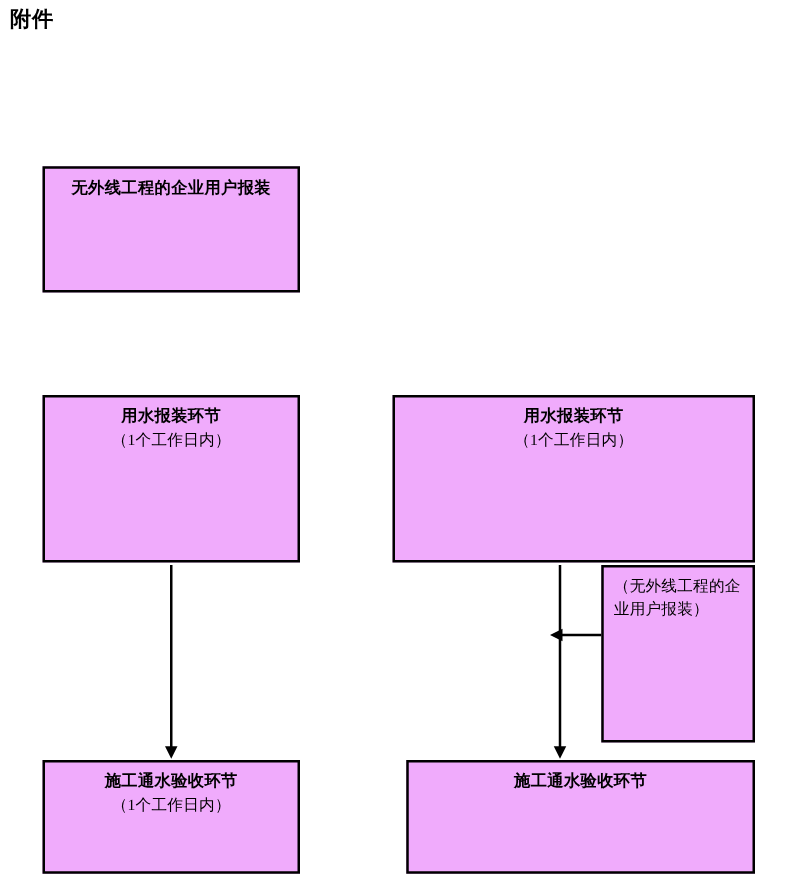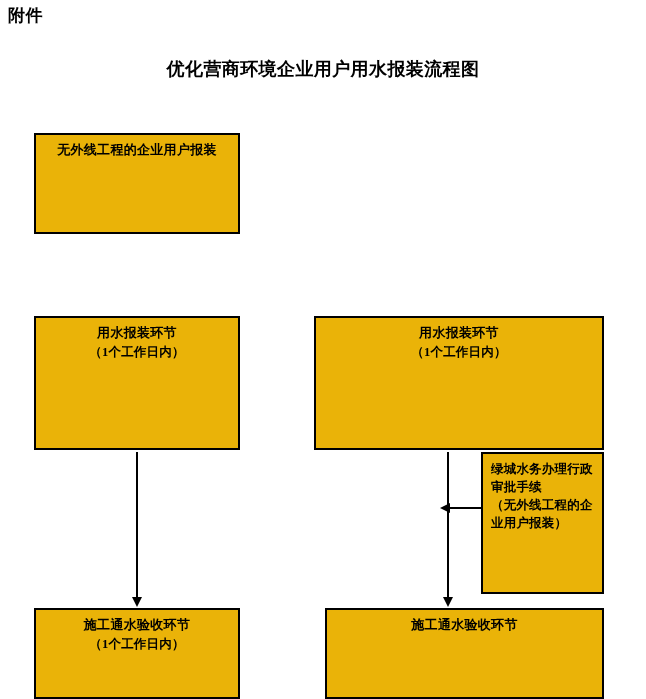--- a/index.html
+++ b/index.html
@@ -38,34 +38,34 @@
     text-align: center;
     font-size: 18px;
     font-weight: bold;
     letter-spacing: 0.4px;
     font-family: "Liberation Serif", "DejaVu Serif", serif;
   }
   .node {
     position: absolute;
     box-sizing: border-box;
     border: 2px solid #000000;
-    background: #eab308;
+    background: #f0abfc;
     padding: 6px 8px 16px 8px;
   }
   .node .line {
     display: block;
     line-height: 1.45;
   }
   .node .bold {
     font-weight: bold;
     font-size: 13px;
     letter-spacing: 0.3px;
   }
   .node .reg {
-    font-weight: bold;
+    font-weight: normal;
     font-size: 12.5px;
     letter-spacing: 0.2px;
   }
   .center { text-align: center; }
   .left   { text-align: left; }
 
   
   #node-no-external   { left: 34px;  top: 133px; width: 206px; height: 101px; }
   #node-with-external { left: 303px; top: 133px; width: 301px; height: 101px; }
   #node-apply-left    { left: 34px;  top: 316px; width: 206px; height: 134px; }
@@ -109,39 +109,37 @@
   #arrow-right-down { left: 447px; top: 452px; height: 146px; }
   #arrow-approval-in{ left: 449px; top: 507px; width: 32px; }
 </style>
 </head>
 <body>
 
 <div class="canvas">
 
   <div class="attachment-label">附件</div>
 
-  <div class="chart-title">优化营商环境企业用户用水报装流程图</div>
 
   <div class="node center" id="node-no-external">
     <span class="line bold">无外线工程的企业用户报装</span>
   </div>
 
 
   <div class="node center" id="node-apply-left">
     <span class="line bold">用水报装环节</span>
     <span class="line reg">（1个工作日内）</span>
   </div>
 
   <div class="node center" id="node-apply-right">
     <span class="line bold">用水报装环节</span>
     <span class="line reg">（1个工作日内）</span>
   </div>
 
   <div class="node left" id="node-approval">
-    <span class="line reg">绿城水务办理行政审批手续</span>
     <span class="line reg">（无外线工程的企业用户报装）</span>
   </div>
 
   <div class="node center" id="node-accept-left">
     <span class="line bold">施工通水验收环节</span>
     <span class="line reg">（1个工作日内）</span>
   </div>
 
   <div class="node center" id="node-accept-right">
     <span class="line bold">施工通水验收环节</span>

